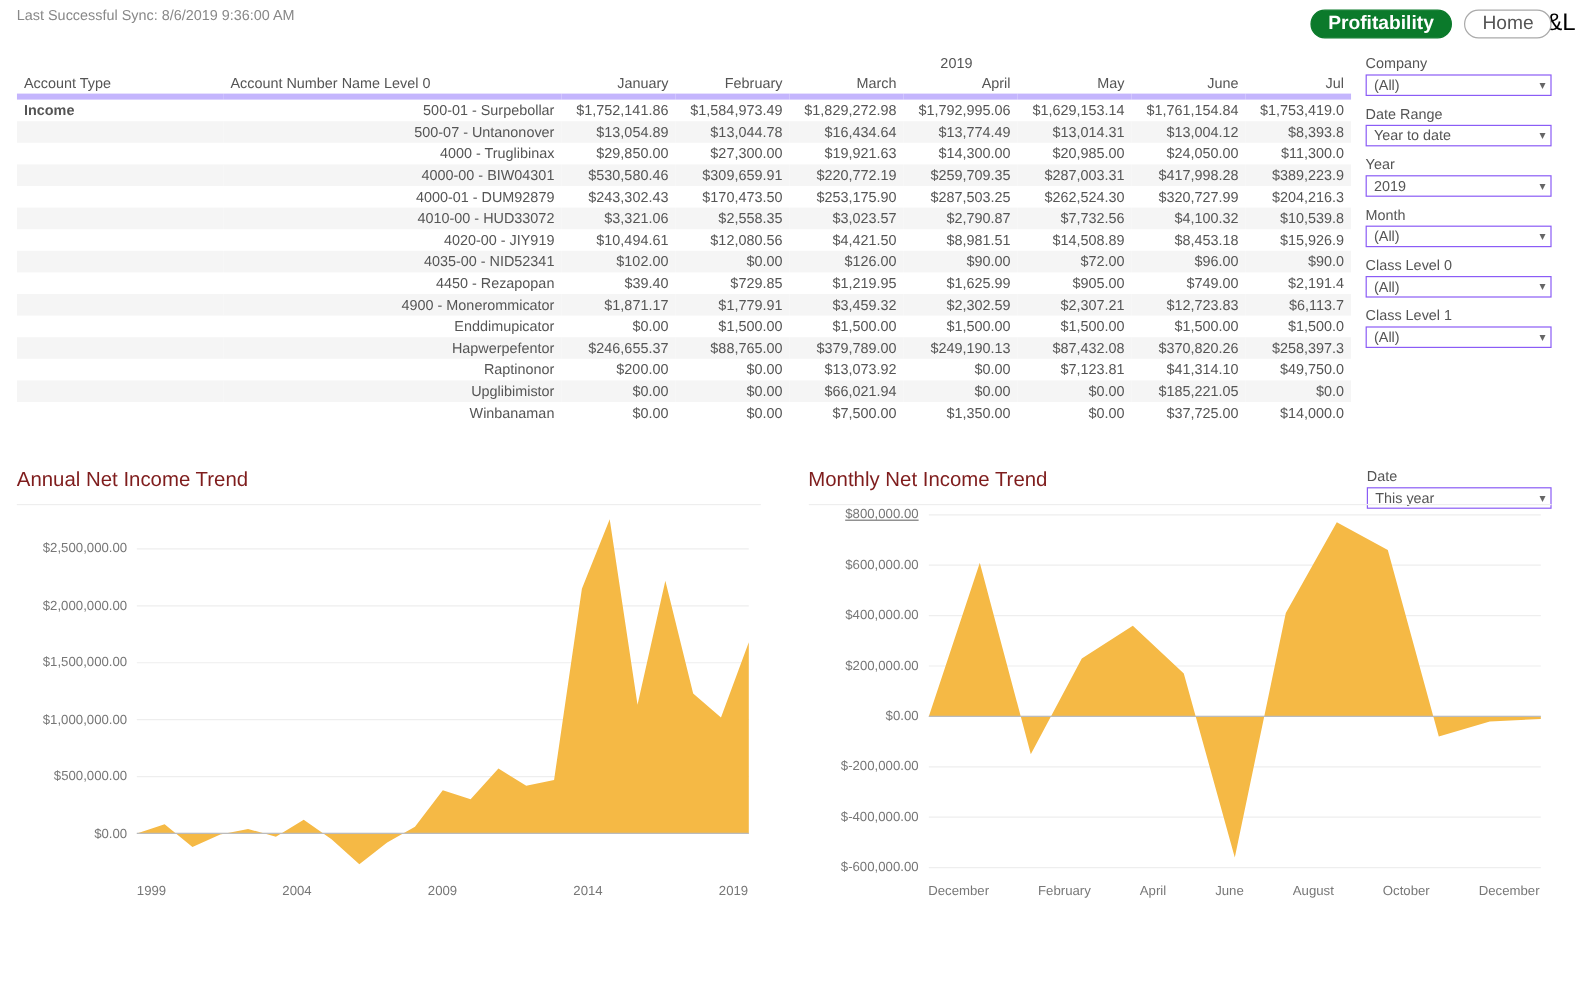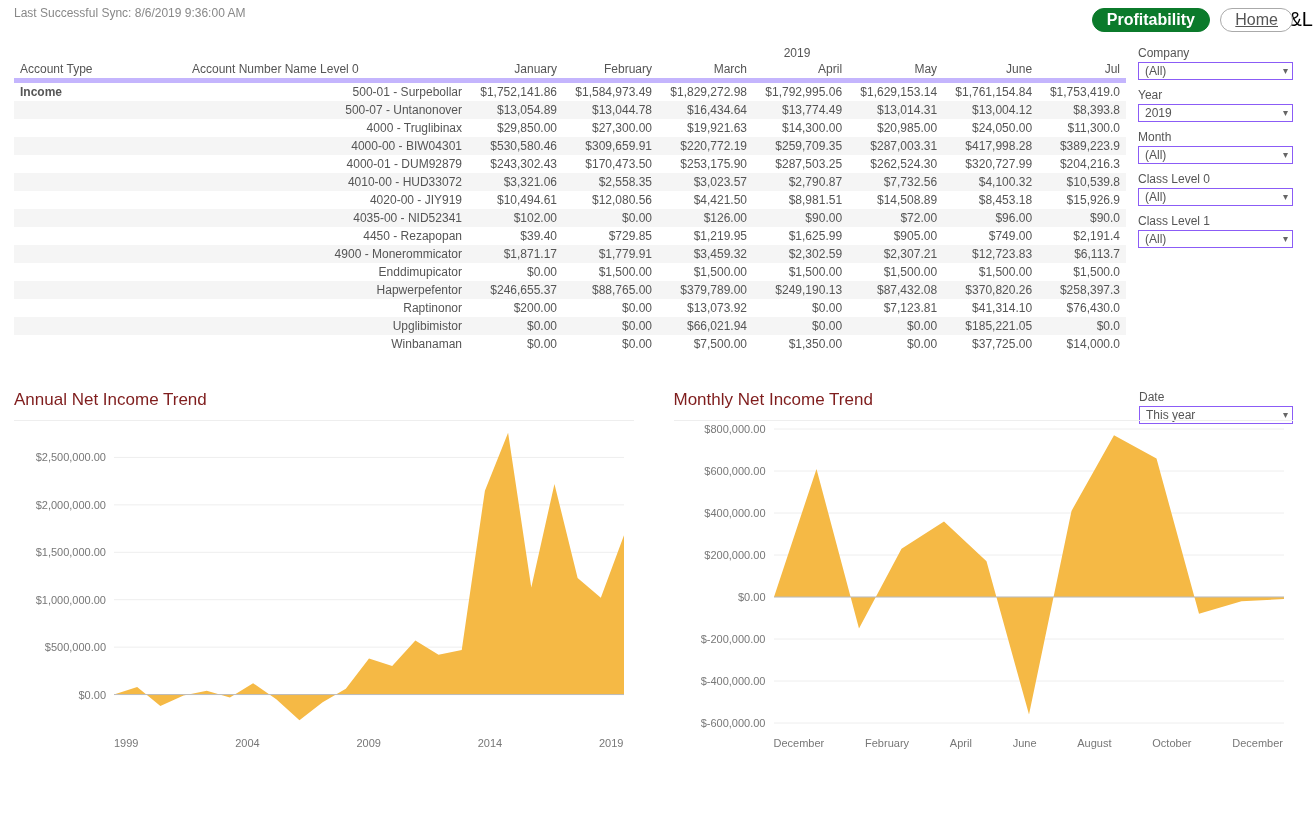--- a/index.html
+++ b/index.html
@@ -2,21 +2,21 @@
 <html><head>
 <meta charset="utf-8">
 <style>
   html,body{margin:0;padding:0;font-family:Arial,Helvetica,sans-serif;background:#fff;color:#444;}
   #wrap{width:1313px;height:824px;position:relative;}
   .sync{font-size:12px;color:#888;padding:6px 0 0 14px;}
   .title{position:absolute;top:8px;left:0;right:0;text-align:right;font-size:20px;color:#000000;margin-left:16px;}
   .topbtns{position:absolute;top:8px;right:20px;}
   .btn{display:inline-block;font-size:16px;border-radius:12px;padding:2px 14px;margin-left:6px;cursor:pointer;}
   .btn-prof{background:#0b7a2b;color:#fff;border:1px solid #0b7a2b;font-weight:bold;}
-  .btn-home{background:#fff;color:#555;border:1px solid #aaa;text-decoration:underline;}
+  .btn-home{background:#fff;color:#555;border:1px solid #aaa;}
   
   .filters{position:absolute;right:20px;top:46px;width:155px;font-size:12px;}
   .filt{margin-bottom:8px;}
   .filt-lab{color:#555;margin-bottom:2px;}
   .filt-sel{border:1px solid #8b5cf6;padding:1px 6px;position:relative;color:#555;cursor:pointer;background:#fff;}
   .filt-sel:after{content:"▾";position:absolute;right:4px;top:2px;font-size:10px;color:#666;}
   
   .tblwrap{position:absolute;left:14px;top:46px;width:1112px;height:325px;overflow:hidden;}
   table{border-collapse:collapse;width:100%;font-size:12px;color:#555;}
   th{font-weight:normal;text-align:right;padding:2px 6px;border-bottom:5px solid #c4b5fd;color:#555;}
@@ -48,20 +48,24 @@
   <span class="btn btn-prof">Profitability</span>
   <span class="btn btn-home">Home</span>
 </div>
 
 <div class="filters">
   <div class="filt">
         <div class="filt-lab">Company</div>
     <div class="filt-sel">(All)</div>
       </div>
   <div class="filt">
+        <div class="filt-lab">Date Range</div>
+    <div class="filt-sel">Year to date</div>
+      </div>
+  <div class="filt">
         <div class="filt-lab">Year</div>
     <div class="filt-sel">2019</div>
       </div>
   <div class="filt">
         <div class="filt-lab">Month</div>
     <div class="filt-sel">(All)</div>
       </div>
   <div class="filt">
         <div class="filt-lab">Class Level 0</div>
     <div class="filt-sel">(All)</div>
@@ -224,21 +228,21 @@
           </tr>
           <tr class="">
             <td class="atype"></td>
             <td class="acct">Raptinonor</td>
             <td>$200.00</td>
             <td>$0.00</td>
             <td>$13,073.92</td>
             <td>$0.00</td>
             <td>$7,123.81</td>
             <td>$41,314.10</td>
-            <td>$76,430.0</td>
+            <td>$49,750.0</td>
           </tr>
           <tr class="even">
             <td class="atype"></td>
             <td class="acct">Upglibimistor</td>
             <td>$0.00</td>
             <td>$0.00</td>
             <td>$66,021.94</td>
             <td>$0.00</td>
             <td>$0.00</td>
             <td>$185,221.05</td>
@@ -297,21 +301,21 @@
     </div>
     <h3>Monthly Net Income Trend</h3>
     <div class="plot" id="monthly-plot">
           <div class="ytick" style="top:302px;width:92px;text-align:right;">$-600,000.00</div>
           <div class="ytick" style="top:260px;width:92px;text-align:right;">$-400,000.00</div>
           <div class="ytick" style="top:218px;width:92px;text-align:right;">$-200,000.00</div>
           <div class="ytick" style="top:176px;width:92px;text-align:right;">$0.00</div>
           <div class="ytick" style="top:134px;width:92px;text-align:right;">$200,000.00</div>
           <div class="ytick" style="top:92px;width:92px;text-align:right;">$400,000.00</div>
           <div class="ytick" style="top:50px;width:92px;text-align:right;">$600,000.00</div>
-          <div class="ytick" style="top:8px;width:92px;text-align:right;">$800,000.00</div>
+          <div class="ytick" style="top:8px;width:92px;text-align:right;text-decoration:underline;">$800,000.00</div>
           <svg width="620" height="310" style="position:absolute;left:0;top:0;">
             <g class="grid">
               <line x1="100" y1="302" x2="610" y2="302"></line>
               <line x1="100" y1="260" x2="610" y2="260"></line>
               <line x1="100" y1="218" x2="610" y2="218"></line>
               <line x1="100" y1="176" x2="610" y2="176"></line>
               <line x1="100" y1="134" x2="610" y2="134"></line>
               <line x1="100" y1="92" x2="610" y2="92"></line>
               <line x1="100" y1="50" x2="610" y2="50"></line>
               <line x1="100" y1="8" x2="610" y2="8"></line>

